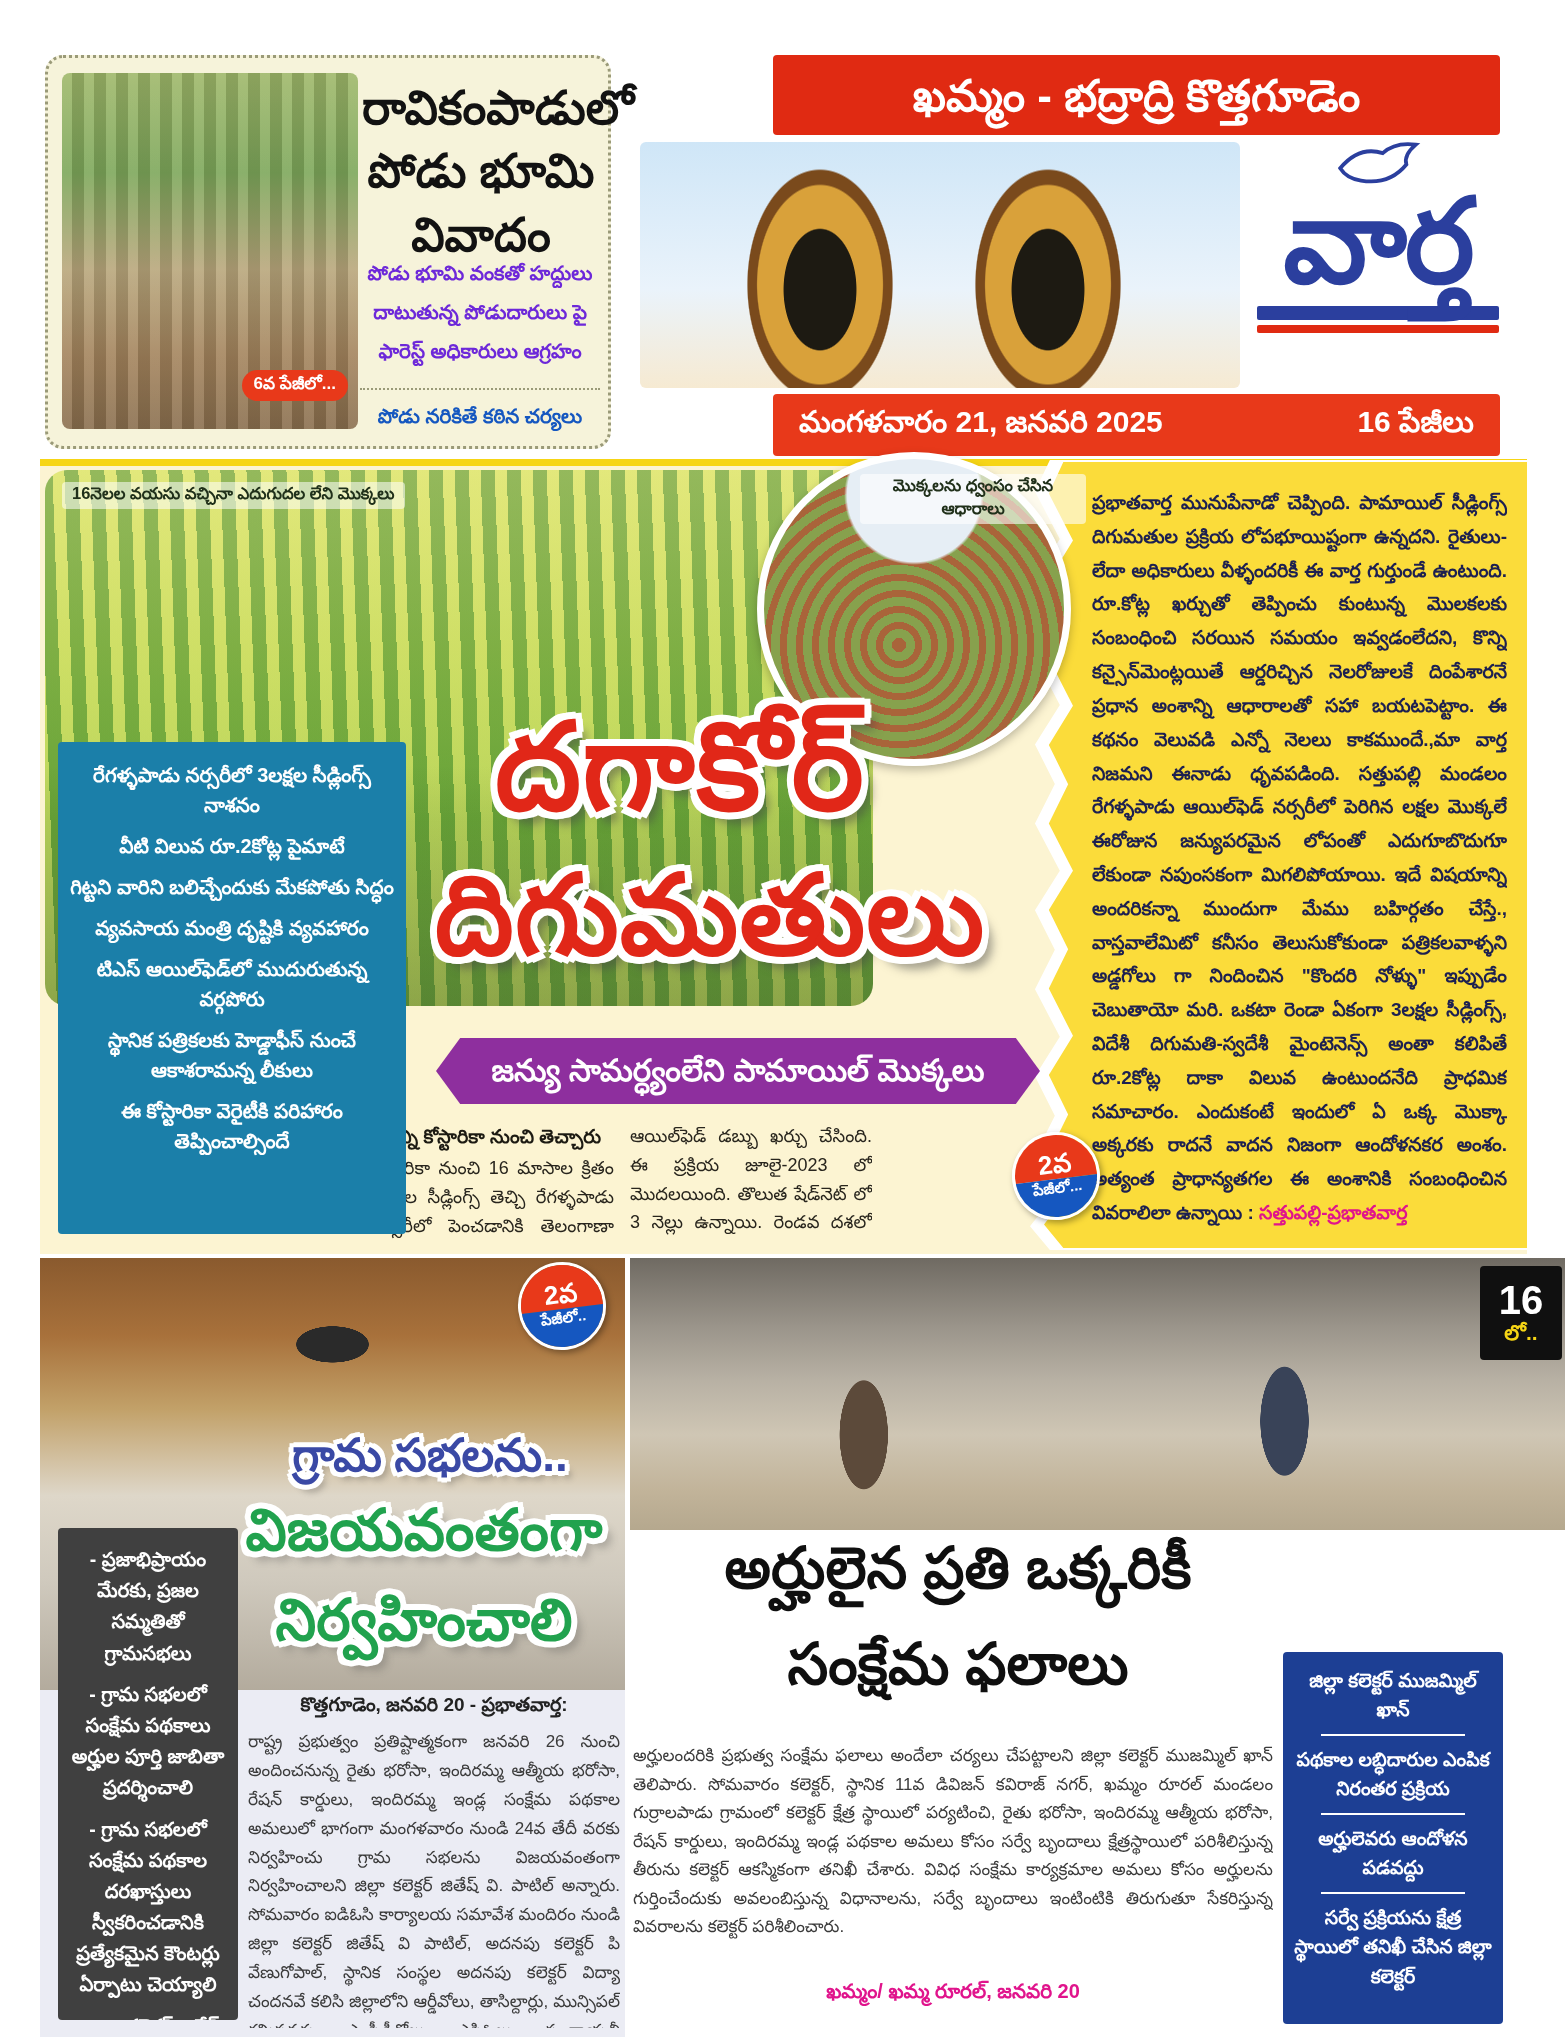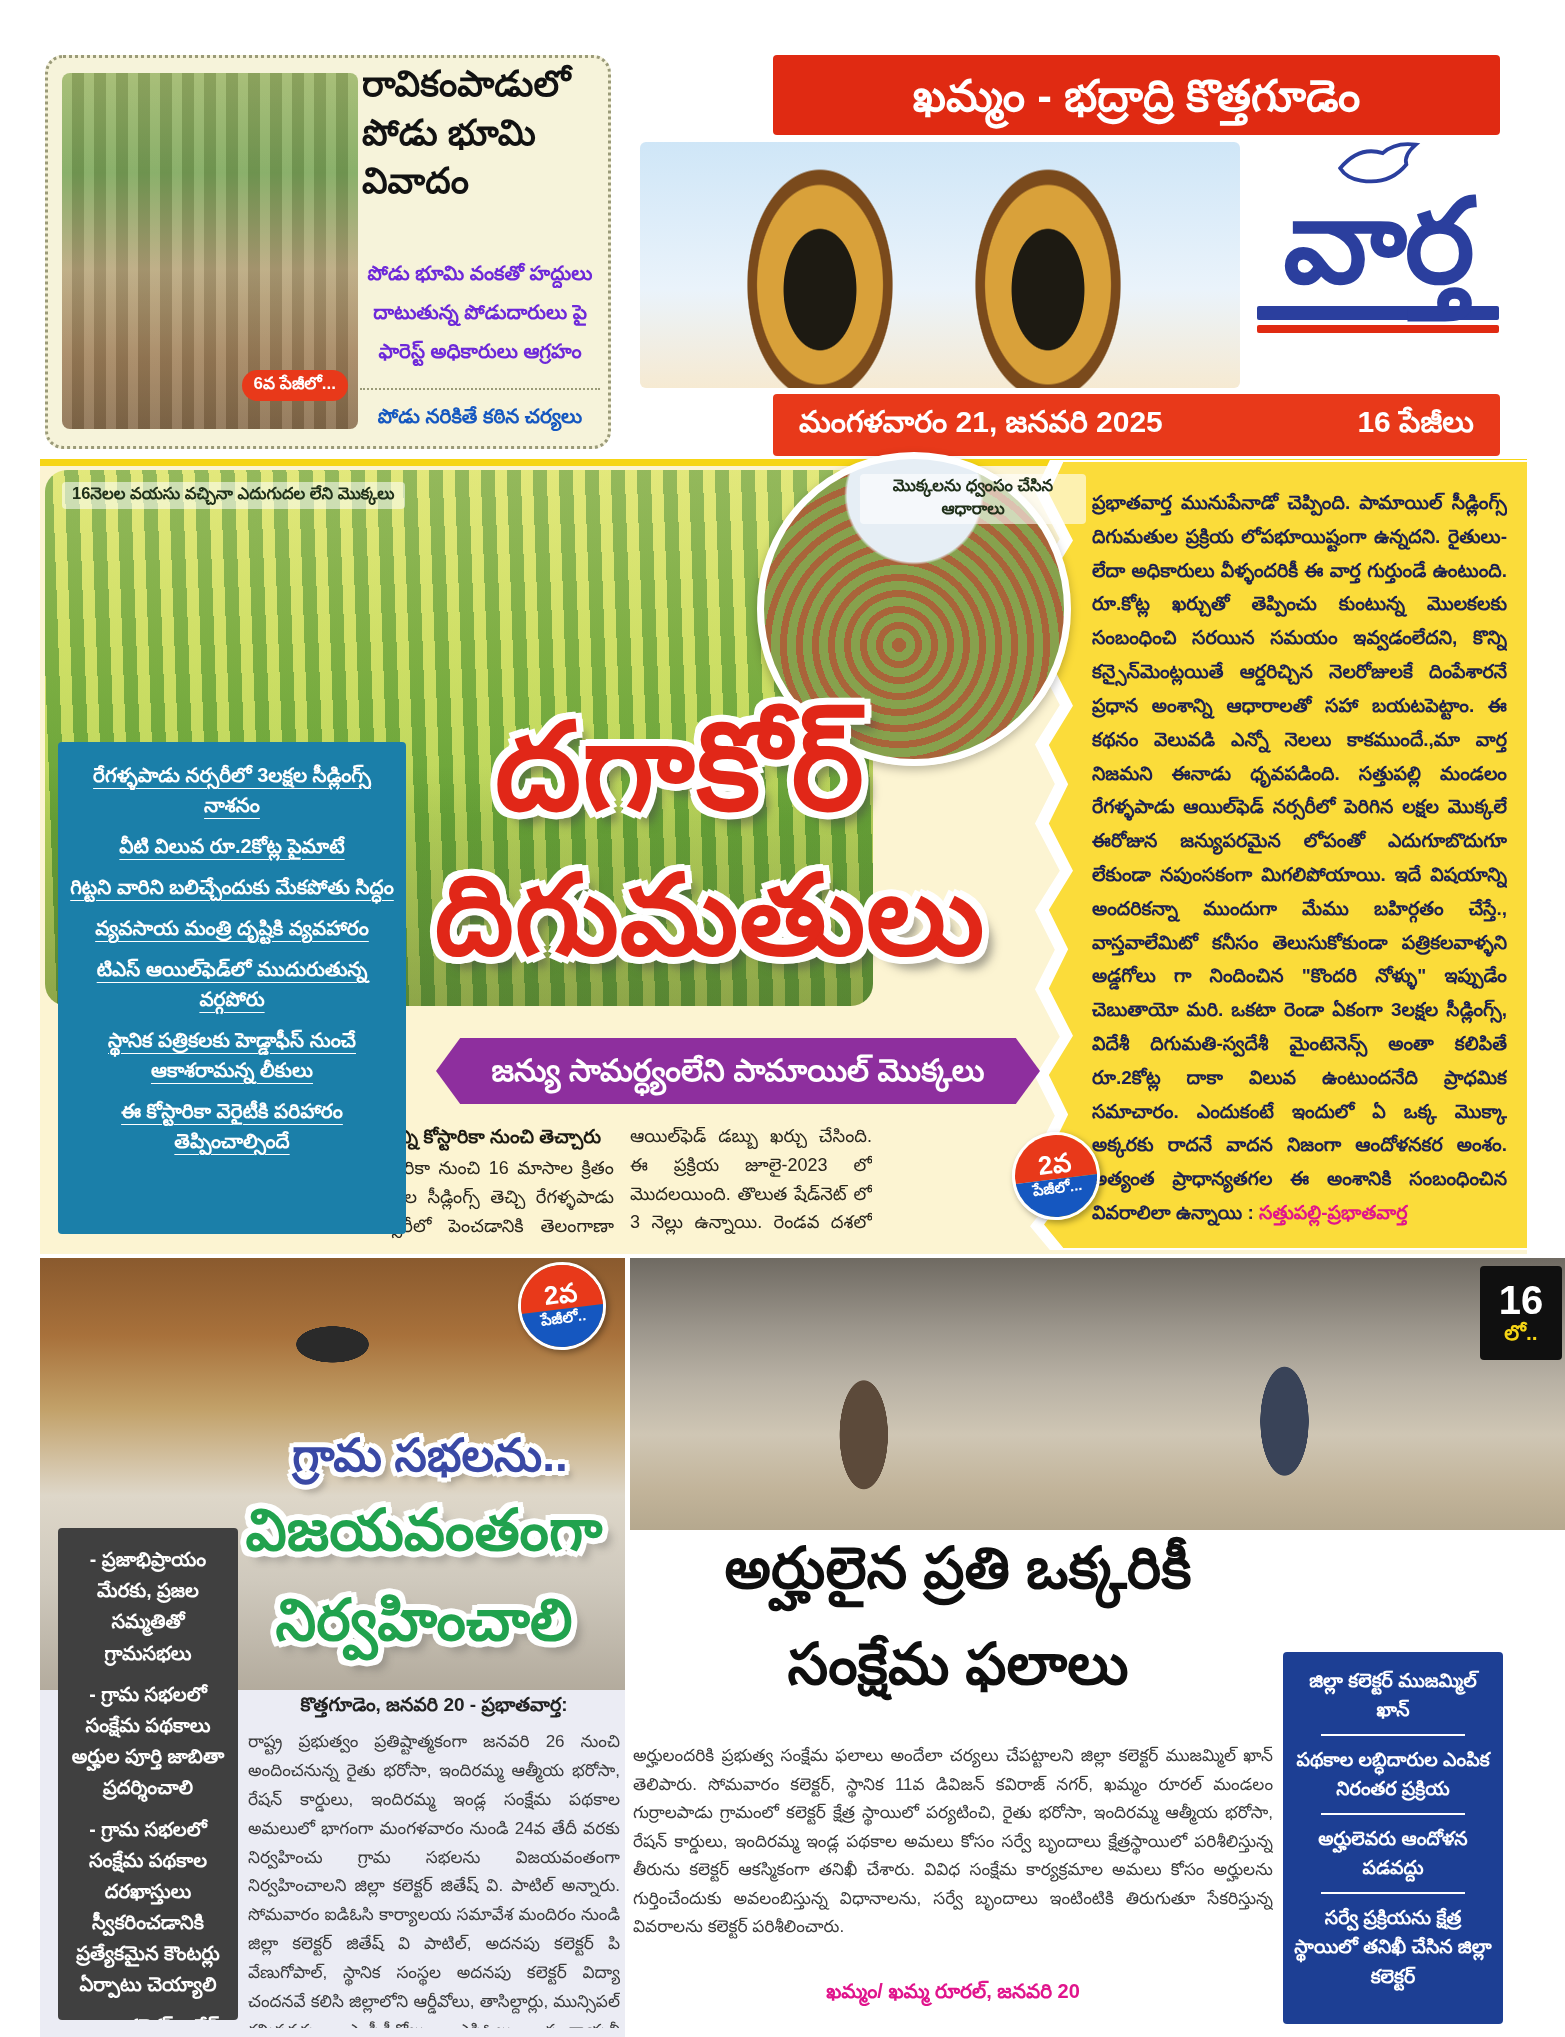--- a/index.html
+++ b/index.html
@@ -10,22 +10,22 @@
 
   
   .tl-box{left:45px;top:55px;width:560px;height:388px;background:#f6f3da;
           border:3px dotted #9a9a78;border-radius:18px;}
   .crowd-photo{left:14px;top:15px;width:296px;height:356px;border-radius:8px;
     background:
       repeating-linear-gradient(90deg, rgba(255,255,255,.10) 0 10px, rgba(0,0,0,.12) 10px 22px),
       linear-gradient(180deg,#9fb86a 0%,#7da75a 28%,#b9a77c 55%,#a3835c 80%,#8a6f4e 100%);}
   .badge6{right:10px;bottom:28px;background:#e8391a;color:#fff;font-weight:bold;
           font-size:17px;padding:4px 12px;border-radius:16px;}
-  .tl-title{left:314px;top:2px;width:238px;color:#121212;
-            font-size:36px;font-weight:800;line-height:1.35;}
+  .tl-title{left:314px;top:18px;width:238px;text-align:center;color:#121212;
+            font-size:47px;font-weight:800;line-height:1.35;}
   .tl-sub-pink{left:312px;top:196px;width:240px;text-align:center;color:#6d28d9;
                font-size:20px;font-weight:700;line-height:1.95;}
   .tl-sub-blue{left:312px;top:330px;width:240px;text-align:center;color:#1557c0;
                font-size:20px;font-weight:700;line-height:1.6;
                border-top:2px dotted #9a9a78;padding-top:10px;}
 
   
   .banner{left:773px;top:55px;width:727px;height:80px;background:#e02a12;color:#fff;
           font-size:44px;font-weight:800;text-align:center;line-height:82px;border-radius:4px;}
   .deity-photo{left:640px;top:142px;width:600px;height:246px;border-radius:6px;
@@ -58,21 +58,21 @@
     border:7px solid #fff;box-shadow:0 4px 10px rgba(0,0,0,.25);z-index:5;
     background:
       radial-gradient(circle at 50% 12%, #e6eef5 0 22%, transparent 23%),
       repeating-radial-gradient(circle at 45% 62%, #a9643a 0 7px, #87a14d 7px 16px),
       linear-gradient(180deg,#d5e6ef 0%,#a5c47e 45%,#8aa94f 100%);}
   .caption-circle{left:860px;top:474px;width:210px;z-index:6;font-size:16.5px;color:#20301a;
                   background:rgba(255,255,255,.6);padding:2px 8px;border-radius:4px;font-weight:700;text-align:center;}
   .blue-panel{left:58px;top:742px;width:348px;height:492px;background:#1b7fa9;z-index:4;
               border-radius:4px;box-sizing:border-box;padding:18px 10px;overflow:hidden;}
   .blue-panel .pt{color:#fff;font-size:20px;font-weight:700;text-align:center;line-height:1.5;
-                  margin-bottom:11px;text-decoration:underline;text-underline-offset:6px;
+                  margin-bottom:11px;text-underline-offset:6px;
                   text-decoration-thickness:1px;}
   .hl-red{color:#e12718;font-weight:800;text-align:center;z-index:5;letter-spacing:1px;
     text-shadow:-6px -6px 0 #fff,6px -6px 0 #fff,-6px 6px 0 #fff,6px 6px 0 #fff,
                 -7px 0 0 #fff,7px 0 0 #fff,0 -7px 0 #fff,0 7px 0 #fff,
                 10px 12px 10px rgba(70,70,70,.5);}
   .hl-red1{left:400px;top:700px;width:560px;font-size:122px;line-height:1.1;}
   .hl-red2{left:370px;top:852px;width:680px;font-size:112px;line-height:1.15;}
   .ribbon{left:436px;top:1038px;width:604px;height:66px;background:#8e2f9e;z-index:5;
           color:#fff;font-size:31px;font-weight:800;text-align:center;line-height:66px;
           clip-path:polygon(0 50%,4% 0,96% 0,100% 50%,96% 100%,4% 100%);}

